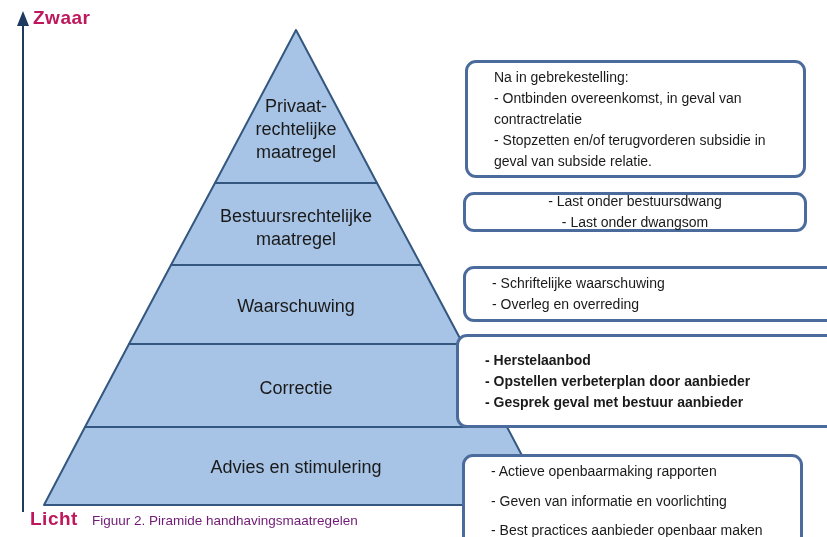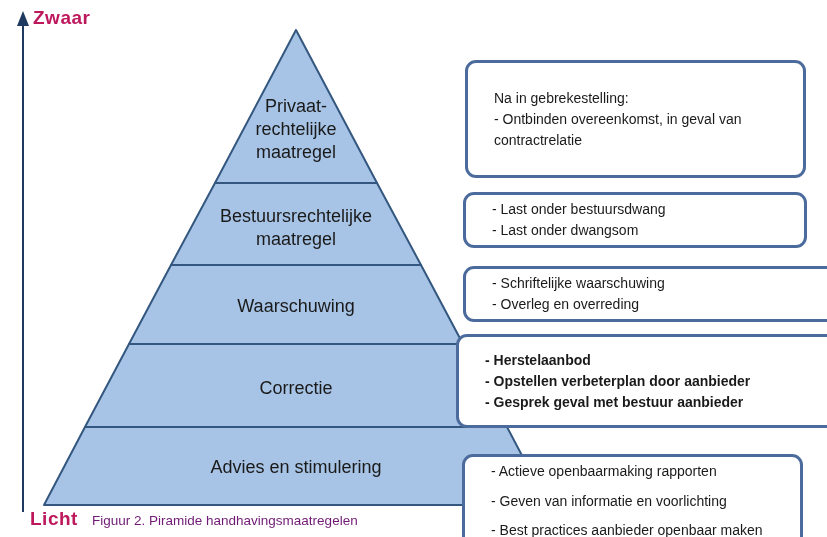--- a/index.html
+++ b/index.html
@@ -63,21 +63,21 @@
     border-radius: 11px;
     padding: 4px 26px;
     display: flex;
     flex-direction: column;
     justify-content: center;
     font-size: 14px;
     line-height: 21px;
     color: #1a1a1a;
   }
   .callout-1 { left: 465px; top: 60px;  width: 341px; height: 118px; }
-  .callout-2 { left: 463px; top: 192px; width: 344px; height: 56px; }
+  .callout-2 { left: 463px; top: 192px; width: 344px; height: 40px; text-align: center; }
   .callout-3 { left: 463px; top: 266px; width: 416px; height: 56px; }
   .callout-4 { left: 456px; top: 334px; width: 406px; height: 94px; font-weight: bold; }
   .callout-5 { left: 462px; top: 454px; width: 341px; height: 94px; justify-content: space-between; }
 </style>
 </head>
 <body>
 
 <div class="canvas">
 
   <svg width="827" height="537" viewBox="0 0 827 537">
@@ -110,20 +110,21 @@
   </svg>
 
   <div class="axis-label zwaar">Zwaar</div>
   <div class="axis-label licht">Licht</div>
 
   <div class="caption">Figuur 2. Piramide handhavingsmaatregelen</div>
 
   <div class="callout callout-1">
     <div>Na in gebrekestelling:</div>
     <div>- Ontbinden overeenkomst, in geval van contractrelatie</div>
+    <div>- Stopzetten en/of terugvorderen subsidie in geval van subside relatie.</div>
   </div>
 
   <div class="callout callout-2">
     <div>- Last onder bestuursdwang</div>
     <div>- Last onder dwangsom</div>
   </div>
 
   <div class="callout callout-3">
     <div>- Schriftelijke waarschuwing</div>
     <div>- Overleg en overreding</div>

